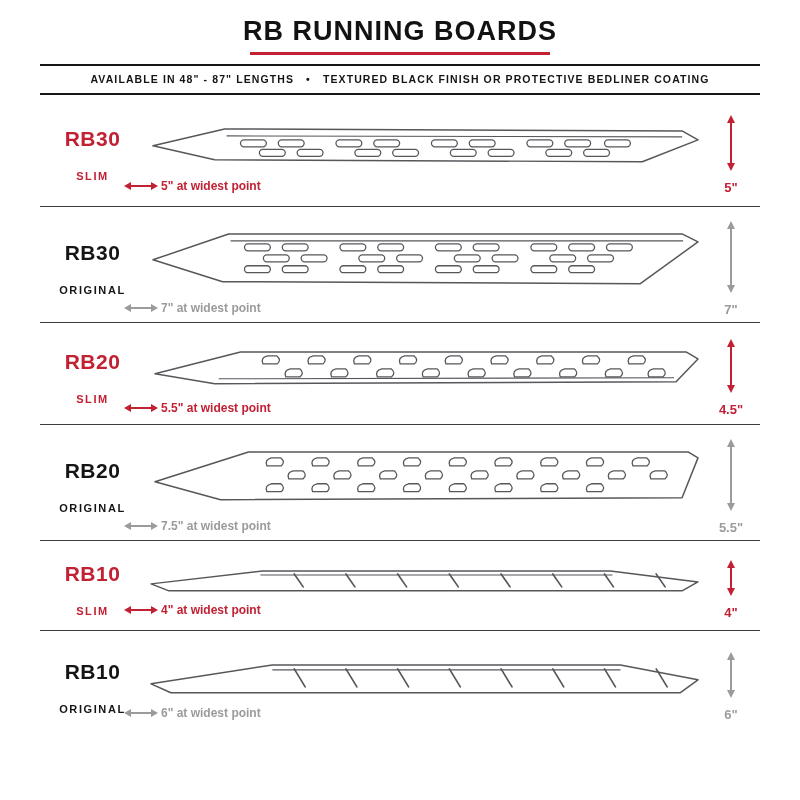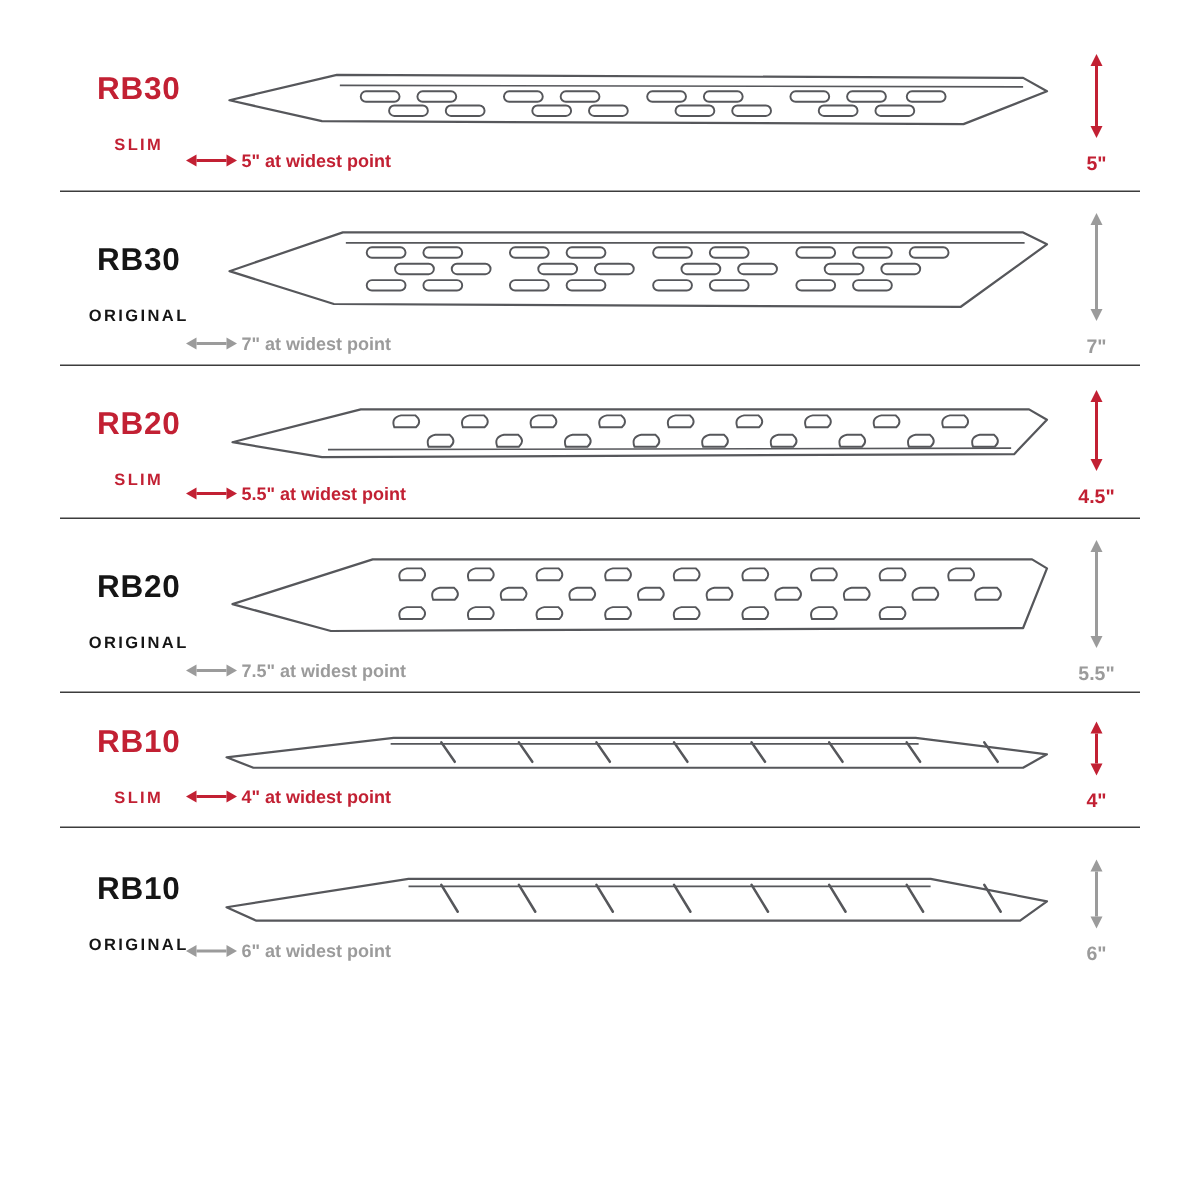--- a/index.html
+++ b/index.html
@@ -62,20 +62,27 @@
 
 <svg width="0" height="0" style="position:absolute">
   <defs>
     <rect id="slot" width="26" height="7" rx="3.5" ry="3.5"></rect>
     <path id="tear" d="M2.5 9 Q0 2.5 7 1 L16.5 1 Q21.5 5 17 9 Z"></path>
   </defs>
 </svg>
 
 <div class="page">
 
+  <div class="hdr">
+    <div class="title">RB RUNNING BOARDS</div>
+    <div class="title-underline"></div>
+    <div class="rule"></div>
+    <div class="subtitle">AVAILABLE IN 48" - 87" LENGTHS   •   TEXTURED BLACK FINISH OR PROTECTIVE BEDLINER COATING</div>
+    <div class="rule"></div>
+  </div>
 
   <section class="product" style="min-height:112px">
     <div class="plabel slim">
       <div class="model">RB30</div>
       <div class="variant">SLIM</div>
     </div>
     <div class="bwrap">
       <svg class="board" viewBox="0 0 560 58">
         <path class="shell" d="M8 30 L80 13 L540 15 L556 24 L500 46 L70 44 Z"></path>
         <path class="edge" d="M82 20 L540 21"></path>

